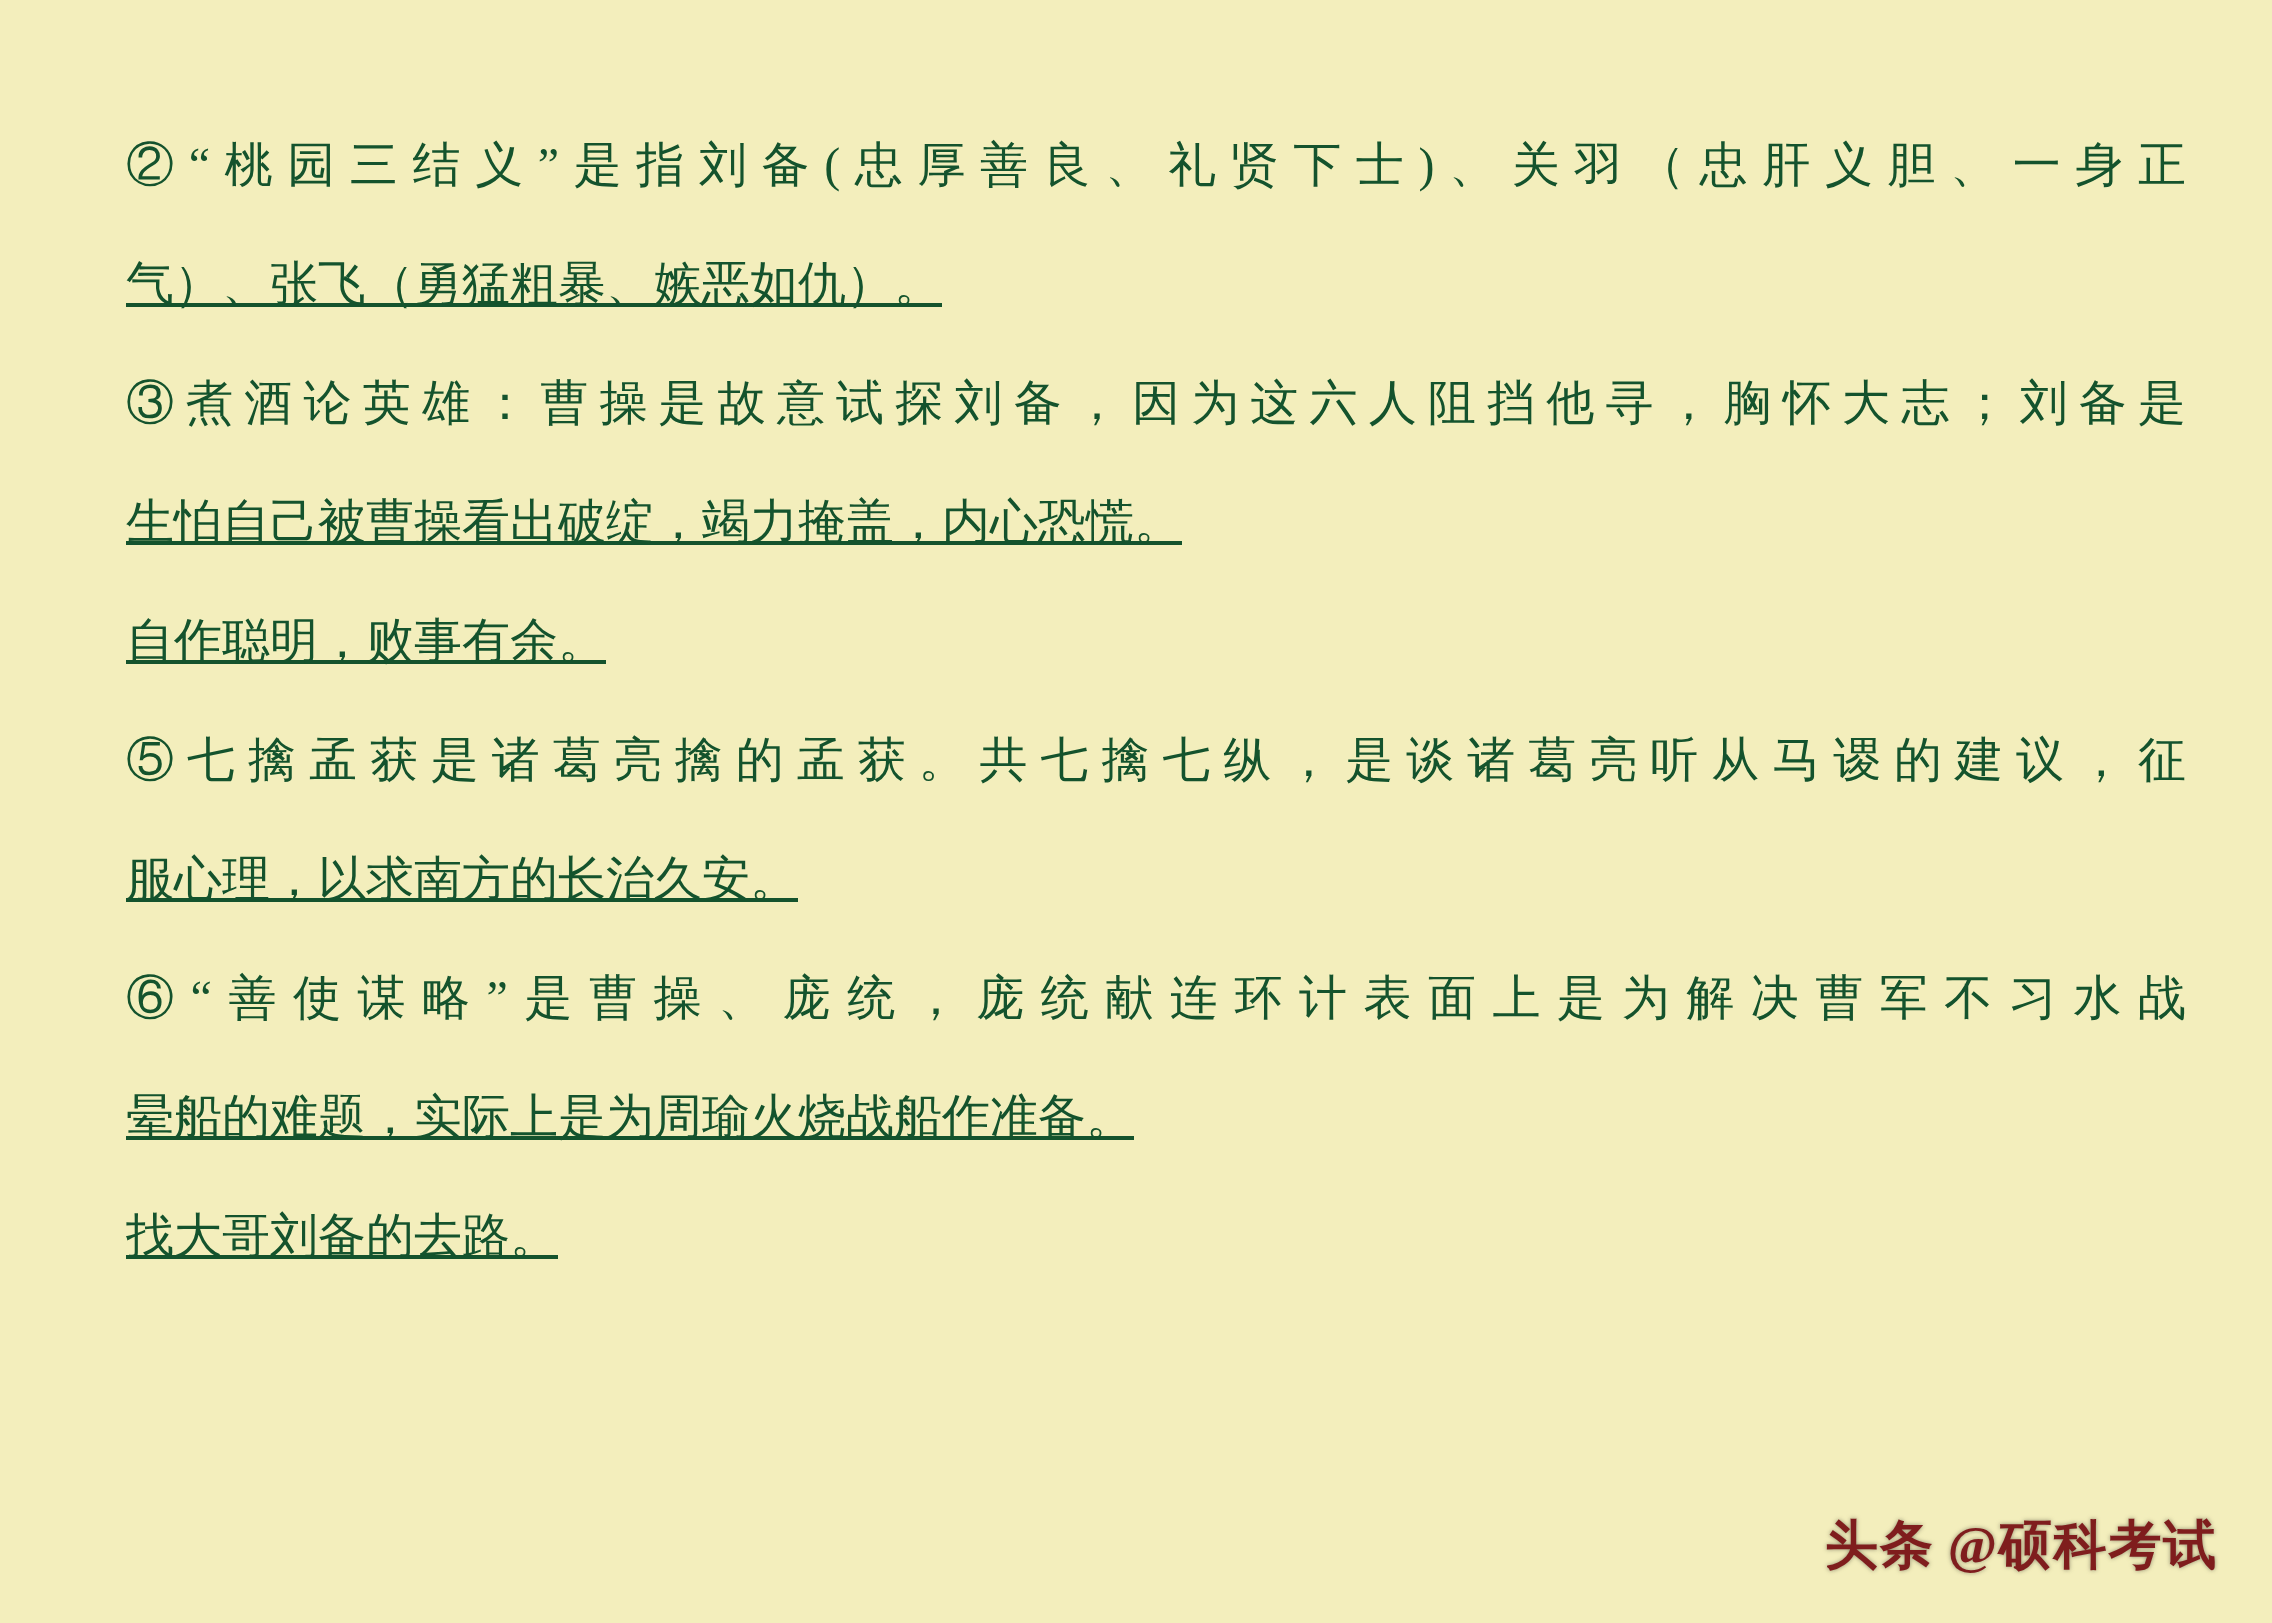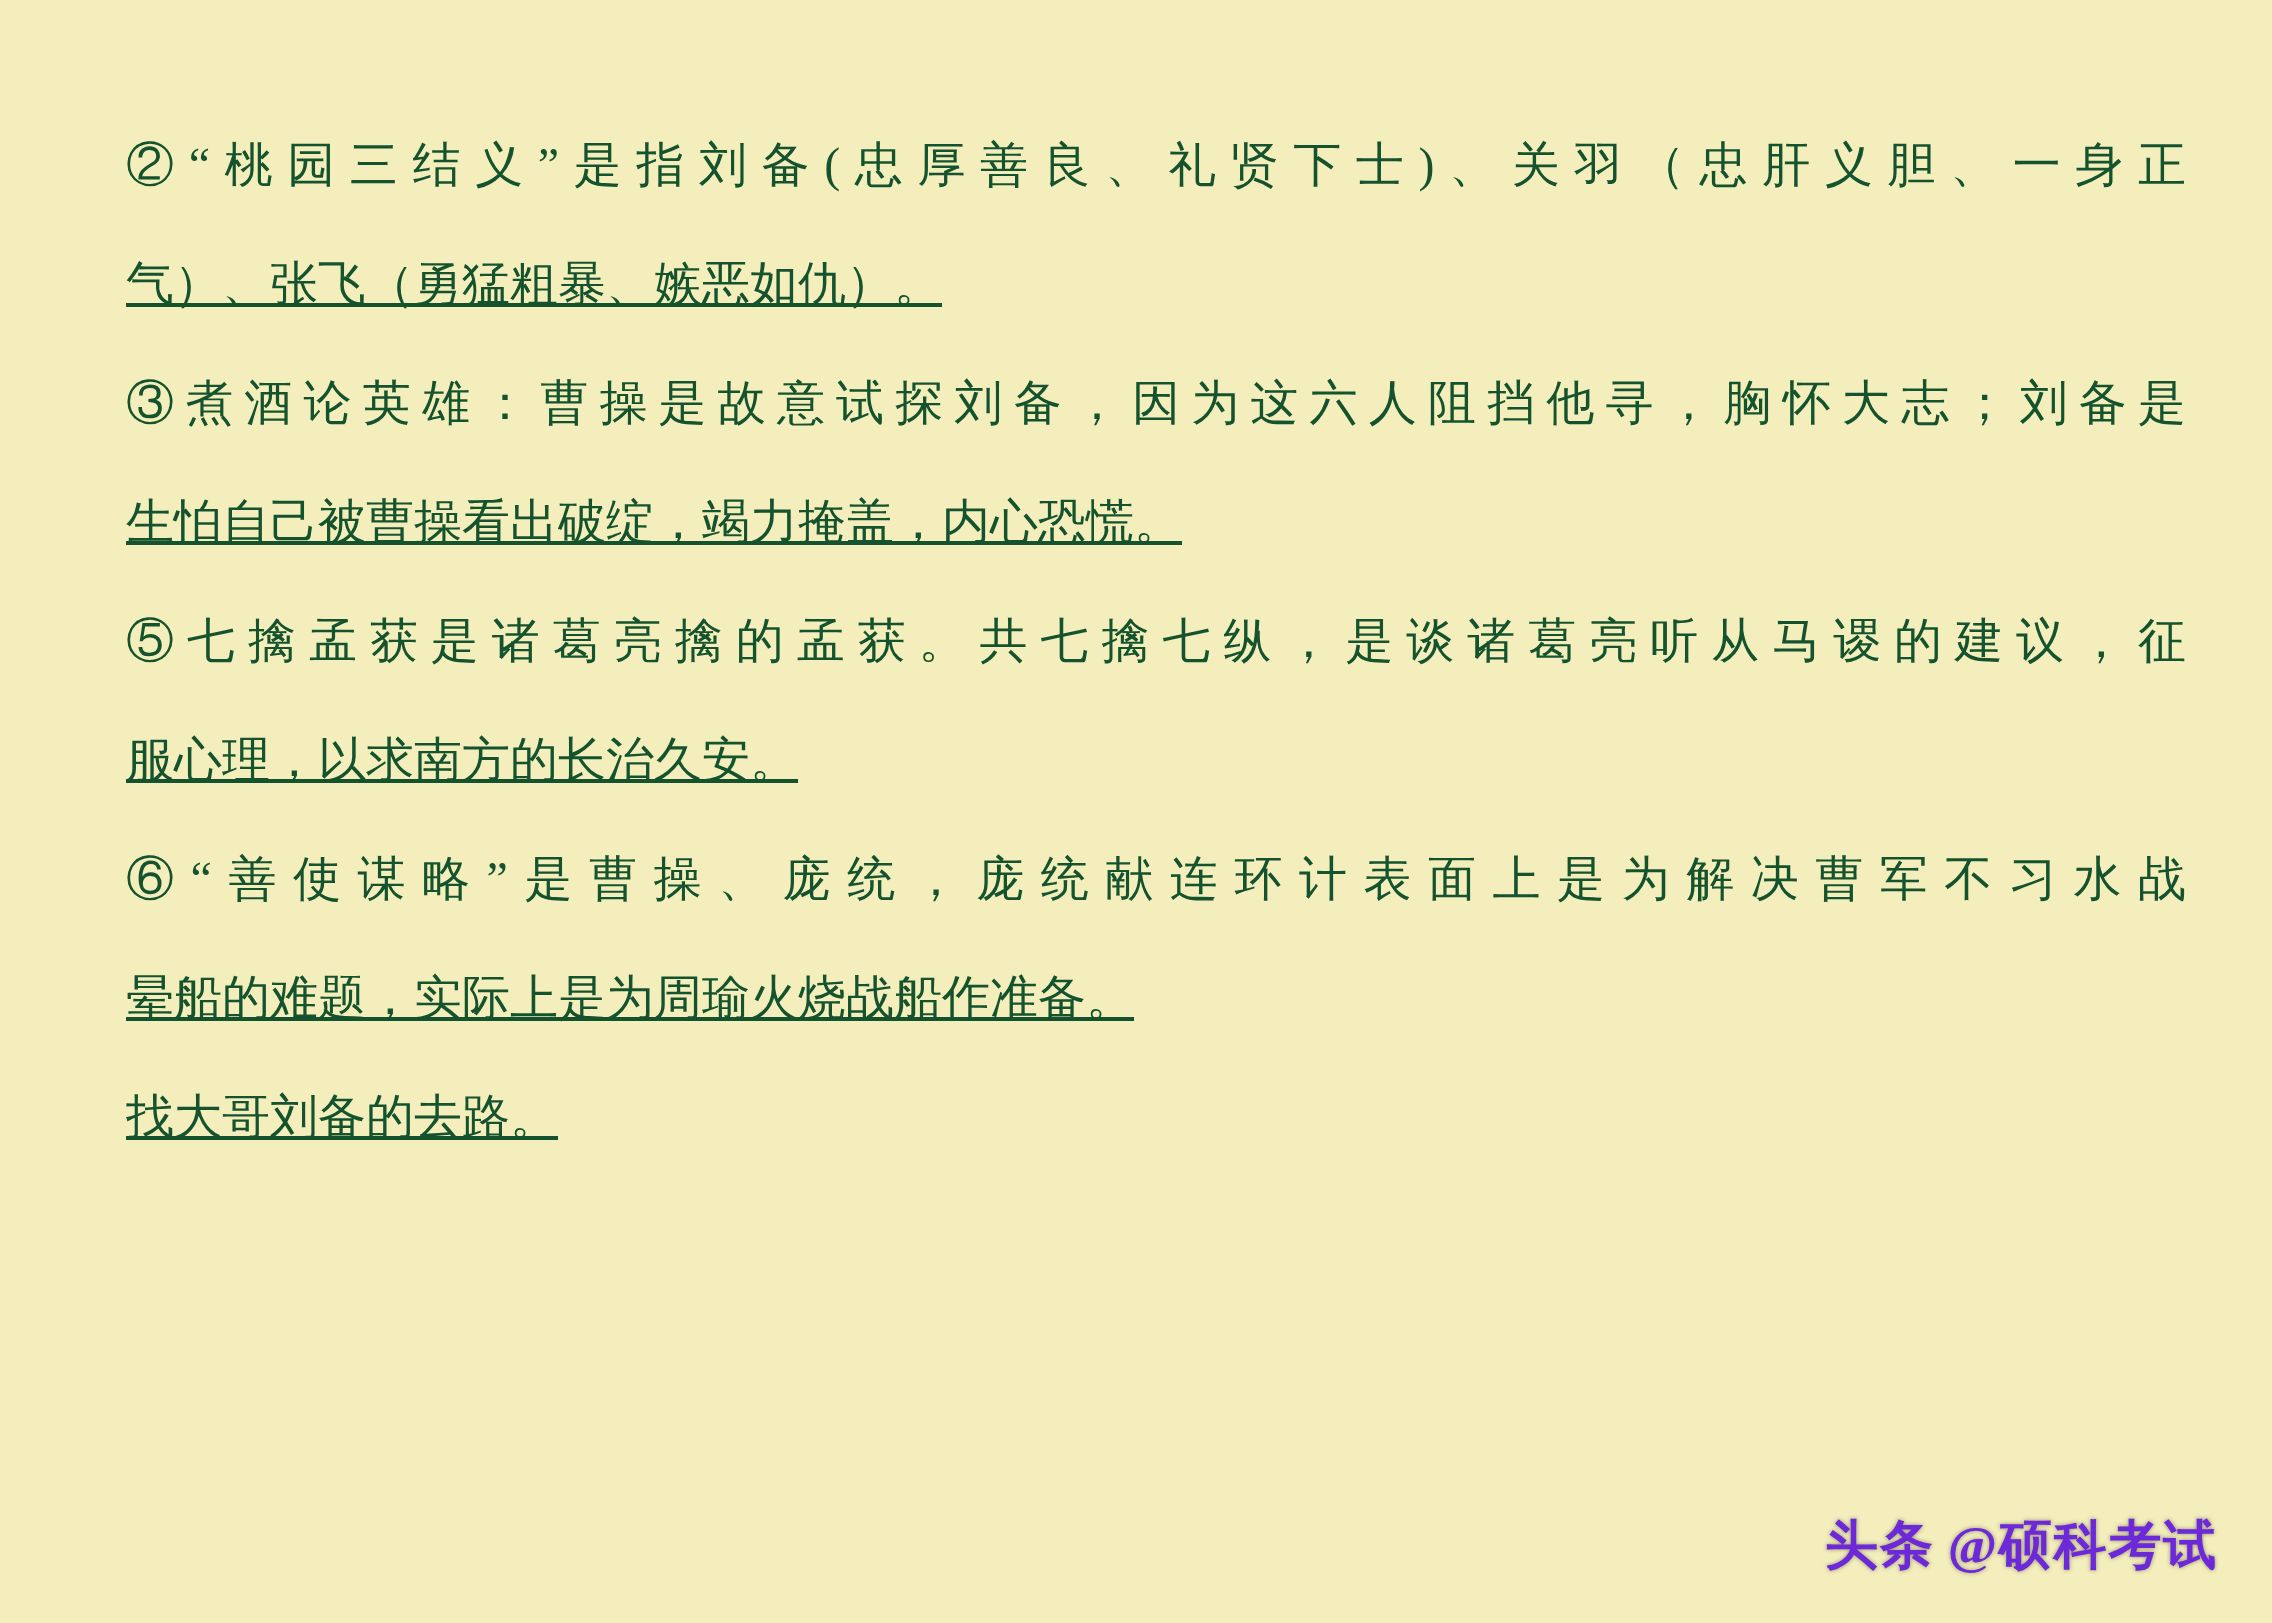--- a/index.html
+++ b/index.html
@@ -39,21 +39,21 @@
   .line.last {
     text-align: left;
     text-decoration: underline;
   }
   .watermark {
     position: absolute;
     right: 55px;
     bottom: 41px;
     font-size: 53px;
     font-weight: 700;
-    color: #6d28d9;
+    color: #7f1d1d;
     text-shadow: 0 0 4.1px rgba(62, 58, 48, 0.55);
     letter-spacing: 1.8px;
     white-space: nowrap;
   }
   .watermark .handle {
     margin-left: 13px;
   }
 </style>
 </head>
 <body>
@@ -64,20 +64,21 @@
     <div class="line full">②“桃园三结义”是指刘备(忠厚善良、礼贤下士)、关羽（忠肝义胆、一身正</div>
     <div class="line last">气）、张飞（勇猛粗暴、嫉恶如仇）。</div>
   </div>
 
   <div class="para">
     <div class="line full">③煮酒论英雄：曹操是故意试探刘备，因为这六人阻挡他寻，胸怀大志；刘备是</div>
     <div class="line last">生怕自己被曹操看出破绽，竭力掩盖，内心恐慌。</div>
   </div>
 
   <div class="para">
+    <div class="line last">自作聪明，败事有余。</div>
   </div>
 
   <div class="para">
     <div class="line full">⑤七擒孟获是诸葛亮擒的孟获。共七擒七纵，是谈诸葛亮听从马谡的建议，征</div>
     <div class="line last">服心理，以求南方的长治久安。</div>
   </div>
 
   <div class="para">
     <div class="line full">⑥“善使谋略”是曹操、庞统，庞统献连环计表面上是为解决曹军不习水战</div>
     <div class="line last">晕船的难题，实际上是为周瑜火烧战船作准备。</div>

